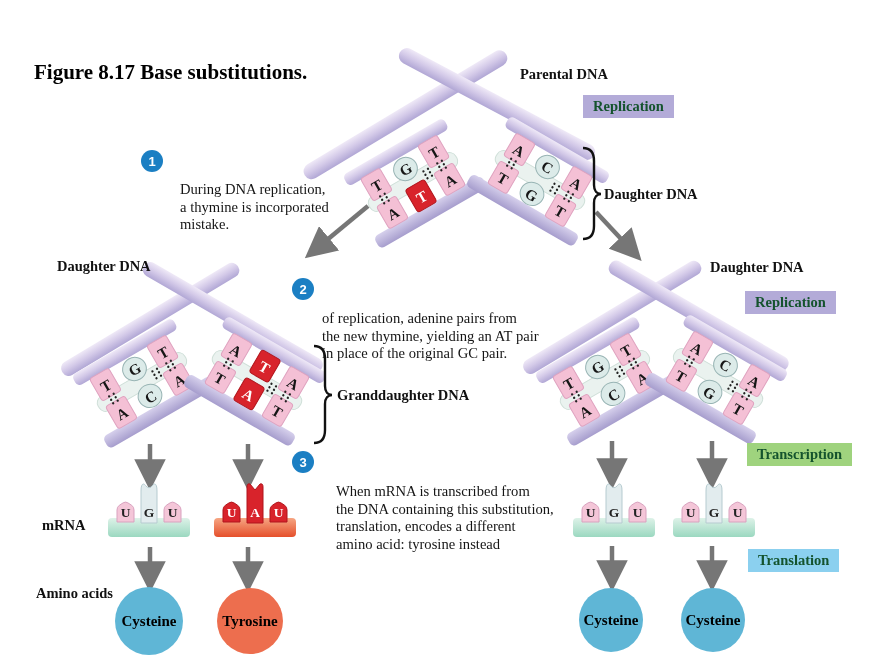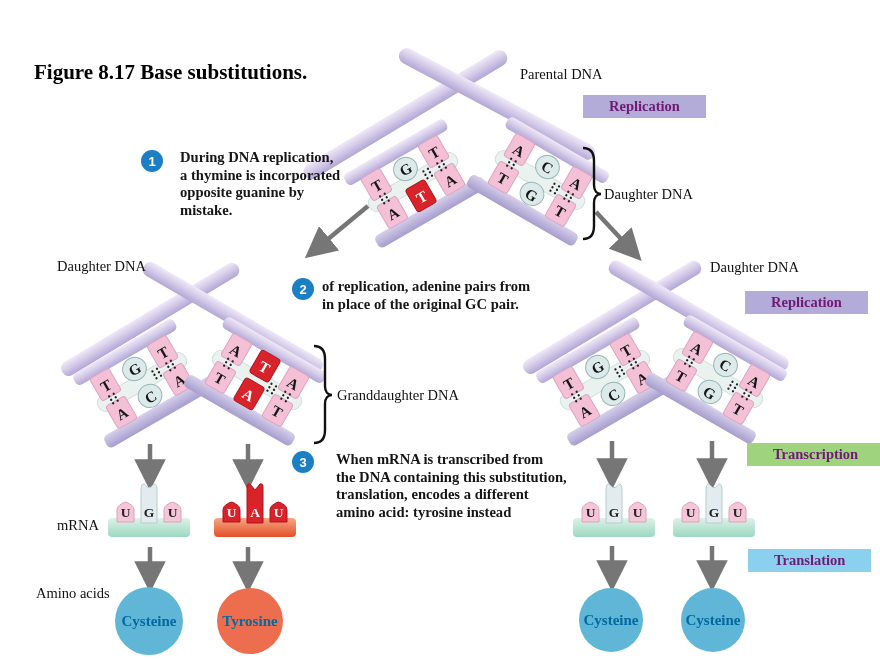--- a/index.html
+++ b/index.html
@@ -1,32 +1,32 @@
 <!DOCTYPE html>
 <html><head>
 <meta charset="utf-8">
 <style>
   html,body{margin:0;padding:0;background:#fff;}
   .stage{position:relative;width:880px;height:660px;background:#ffffff;overflow:hidden;
          font-family:"Liberation Serif",serif;}
   .title{position:absolute;left:34px;top:20px;font-family:Liberation Serif, serif;
          font-weight:bold;font-size:21px;color:#000;margin-top:40px;}
   svg.art{position:absolute;left:0;top:0;pointer-events:none;}
-  .lbl{position:absolute;font-weight:normal;font-size:14.5px;color:#111;white-space:nowrap;text-align:right;}
-  .badge{position:absolute;font-weight:bold;font-size:14.5px;color:#701a75;
-         padding:3px 26px;white-space:nowrap;}
+  .lbl{position:absolute;font-weight:bold;font-size:14.5px;color:#111;white-space:nowrap;text-align:right;}
+  .badge{position:absolute;font-weight:bold;font-size:14.5px;color:#14532d;
+         padding:3px 10px;white-space:nowrap;}
   .badge.purple{background:#b3abd8;}
   .badge.green{background:#9fd37e;}
   .badge.blue{background:#8bd0ef;}
   .stepnum{position:absolute;width:22px;height:22px;border-radius:50%;background:#1b7fc3;
            color:#fff;font-family:"Liberation Sans",sans-serif;font-weight:bold;font-size:13px;
            display:flex;align-items:center;justify-content:center;box-shadow:0 0 0 2px #fff;}
-  .steptext{position:absolute;font-weight:bold;font-size:14.6px;line-height:17.5px;
-            color:#151515;white-space:nowrap;}
-  .amino{position:absolute;width:90px;text-align:center;font-weight:bold;font-size:15px;color:#0369a1;}
+  .steptext{position:absolute;font-weight:normal;font-size:14.6px;line-height:17.5px;
+            color:#151515;white-space:nowrap;margin-top:32px;}
+  .amino{position:absolute;width:90px;text-align:center;font-weight:bold;font-size:15px;color:#000000;}
   text.hl{font-family:"Liberation Serif",serif;font-weight:bold;font-size:15px;fill:#161616;text-anchor:middle;}
   text.hlw{font-family:"Liberation Serif",serif;font-weight:bold;font-size:15px;fill:#ffffff;text-anchor:middle;}
   text.cl{font-family:"Liberation Serif",serif;font-weight:bold;font-size:13.5px;fill:#222;text-anchor:middle;}
   text.clw{font-family:"Liberation Serif",serif;font-weight:bold;font-size:13.5px;fill:#fff;text-anchor:middle;}
 </style>
 </head>
 <body>
 
 <div class="stage">
 
@@ -231,39 +231,39 @@
     <circle cx="250" cy="621" r="33" fill="#ed6e4e"></circle>
     <circle cx="611" cy="620" r="32" fill="#5fb6d6"></circle>
     <circle cx="713" cy="620" r="32" fill="#5fb6d6"></circle>
   </svg>
 
   <div class="lbl" style="left:520px;top:66px">Parental DNA</div>
   <div class="lbl" style="left:604px;top:186px">Daughter DNA</div>
   <div class="lbl" style="left:57px;top:258px">Daughter DNA</div>
   <div class="lbl" style="left:710px;top:259px">Daughter DNA</div>
   <div class="lbl" style="left:337px;top:387px">Granddaughter DNA</div>
-  <div class="lbl" style="left:57px;top:517px">mRNA</div>
+  <div class="lbl" style="left:42px;top:517px">mRNA</div>
   <div class="lbl" style="left:36px;top:585px">Amino acids</div>
 
   <div class="badge purple" style="left:583px;top:95px">Replication</div>
   <div class="badge purple" style="left:745px;top:291px">Replication</div>
   <div class="badge green" style="left:747px;top:443px">Transcription</div>
   <div class="badge blue" style="left:748px;top:549px">Translation</div>
 
   <div class="stepnum" style="left:141px;top:150px">1</div>
   <div class="steptext" style="left:180px;top:149px">
     <div>During DNA replication,</div>
     <div>a thymine is incorporated</div>
-    <div>opposite guanine by</div>
     <div>mistake.</div>
   </div>
 
   <div class="stepnum" style="left:292px;top:278px">2</div>
   <div class="steptext" style="left:322px;top:278px">
     <div>of replication, adenine pairs from</div>
+    <div>the new thymine, yielding an AT pair</div>
     <div>in place of the original GC pair.</div>
   </div>
 
   <div class="stepnum" style="left:292px;top:451px">3</div>
   <div class="steptext" style="left:336px;top:451px">
     <div>When mRNA is transcribed from</div>
     <div>the DNA containing this substitution,</div>
     <div>translation, encodes a different</div>
     <div>amino acid: tyrosine instead</div>
   </div>

